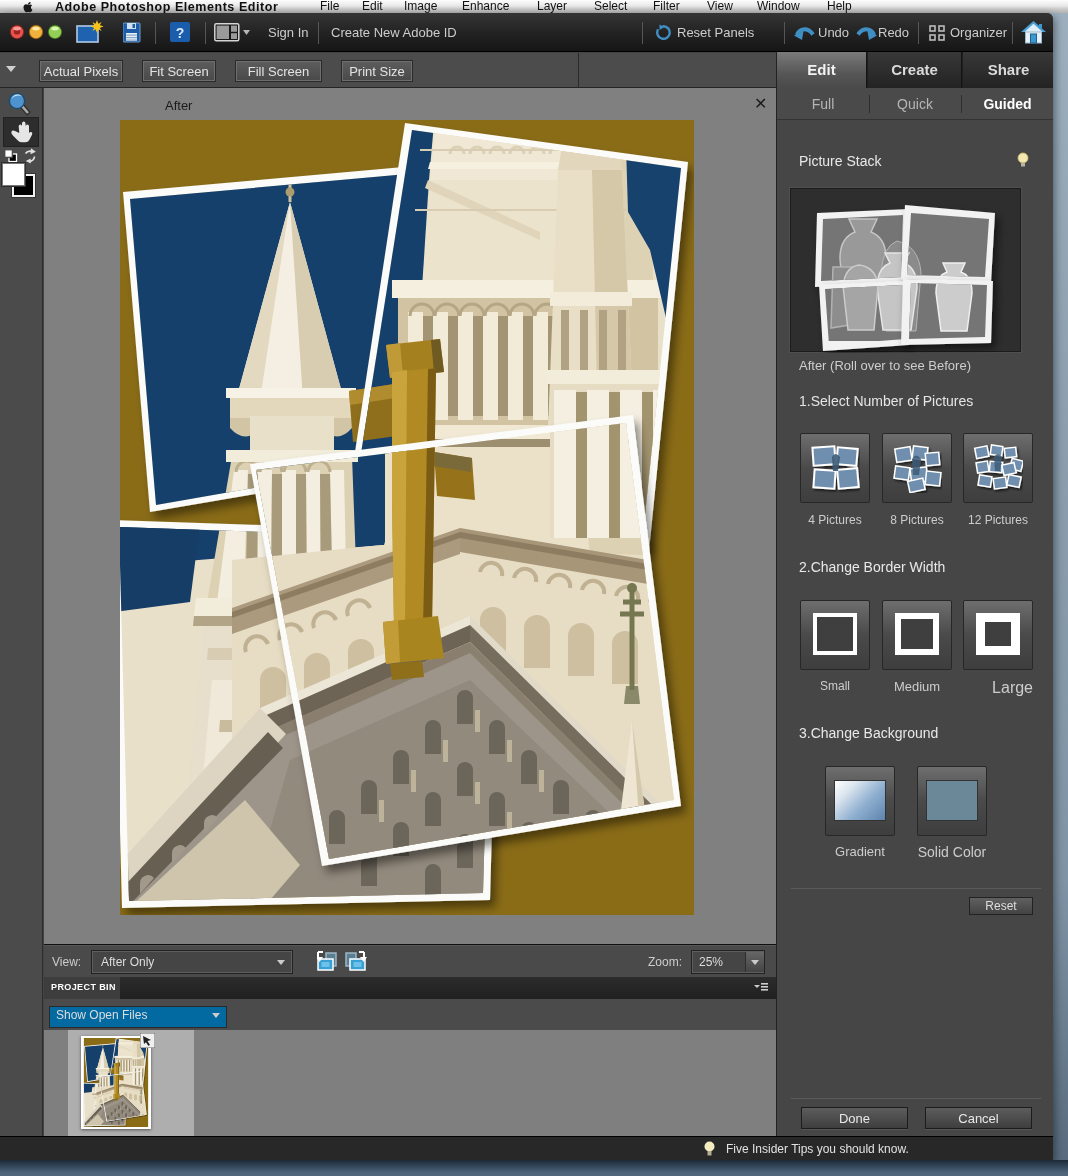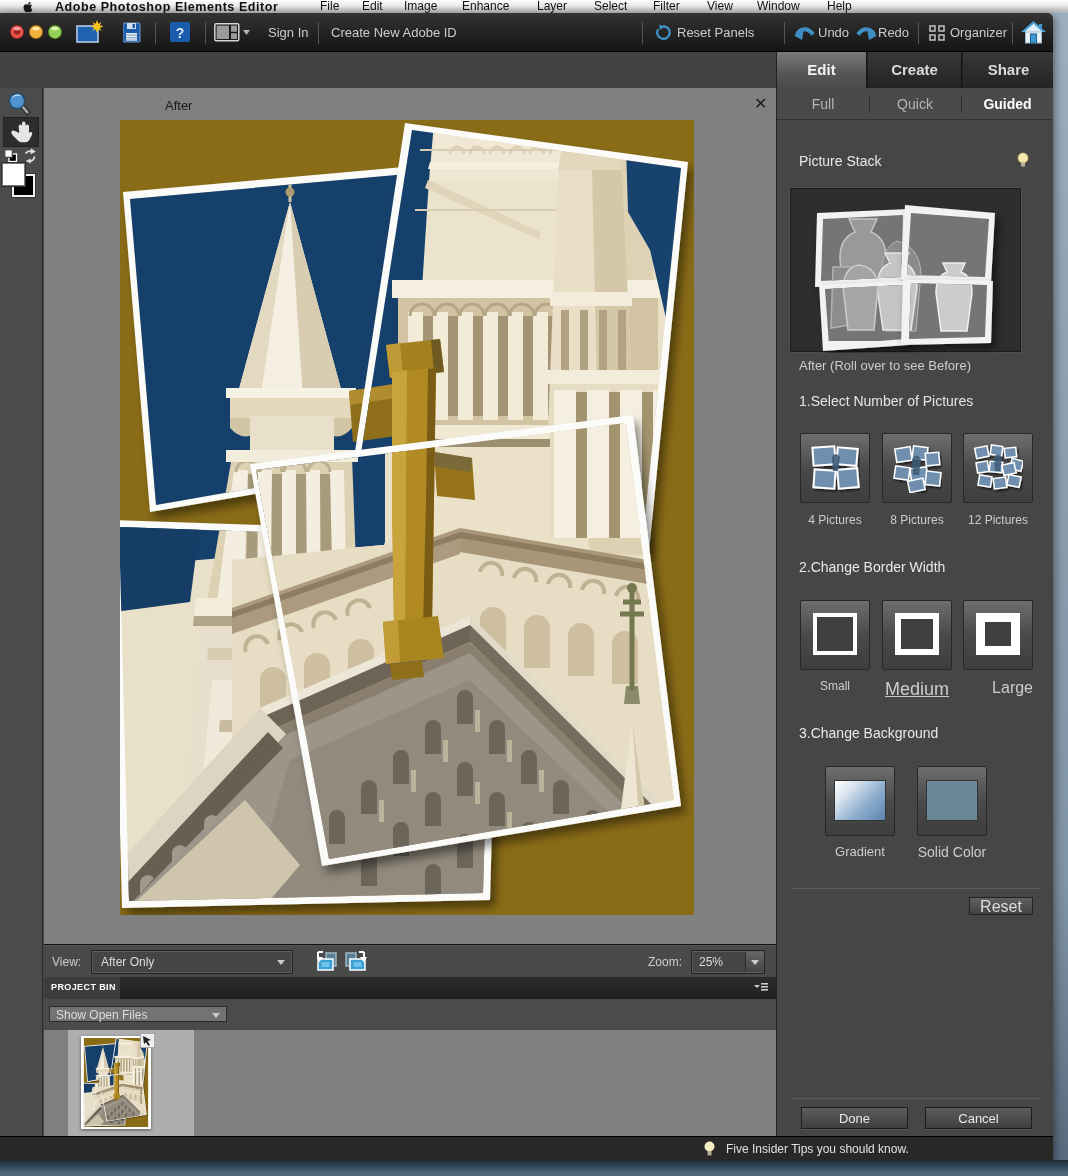--- a/index.html
+++ b/index.html
@@ -111,20 +111,28 @@
     <div class="abs" style="left:1012px;top:9px;width:1px;height:22px;background:#555"></div>
     <svg class="abs" style="left:1021px;top:8px" width="25" height="23" viewBox="0 0 25 23">
       <polygon points="12.5,0 25,11 0,11" fill="#4a9fd4"></polygon>
       <polygon points="12.5,2.8 21.5,11 3.5,11" fill="#dfeef8"></polygon>
       <rect x="4.5" y="11" width="16" height="11" fill="#e8f1f8" stroke="#9db8cc" stroke-width="1"></rect>
       <rect x="9.5" y="13" width="6" height="9" fill="#3e97cf" stroke="#1c5f8e" stroke-width="1"></rect>
       <rect x="18" y="3" width="3" height="4" fill="#3e97cf"></rect>
     </svg>
   </div>
 
+  <div class="abs" style="left:0;top:40px;width:776px;height:35px;background:#4c4c4c;border-bottom:1px solid #252525;">
+    <div class="abs" style="left:6px;top:13px;width:0;height:0;border-left:5px solid transparent;border-right:5px solid transparent;border-top:6px solid #cfcfcf;"></div>
+    <div class="abs optbtn" style="left:40px;top:8px;width:82px;">Actual Pixels</div>
+    <div class="abs optbtn" style="left:143px;top:8px;width:72px;">Fit Screen</div>
+    <div class="abs optbtn" style="left:236px;top:8px;width:85px;">Fill Screen</div>
+    <div class="abs optbtn" style="left:342px;top:8px;width:70px;">Print Size</div>
+    <div class="abs" style="left:578px;top:0;width:1px;height:35px;background:#2a2a2a"></div>
+  </div>
   <style>
     .optbtn { height:20px; background:linear-gradient(180deg,#5c5c5c,#4a4a4a); border:1px solid #6e6e6e; outline:1px solid #2a2a2a;
               color:#e3e3e3; font-size:13px; text-align:center; line-height:19px; }
   </style>
 
   <div class="abs" style="left:0;top:75px;width:43px;height:1048px;background:#4b4b4b;border-right:1px solid #2e2e2e;">
 
     <svg class="abs" style="left:6px;top:3px" width="28" height="26" viewBox="0 0 28 26">
       <line x1="16" y1="15" x2="23" y2="23" stroke="#2e2e2e" stroke-width="5"></line>
       <line x1="15.5" y1="14.5" x2="22" y2="22" stroke="#aaa" stroke-width="2.6"></line>
@@ -495,21 +503,21 @@
     <div class="abs" style="left:7px;top:5px;font-size:9px;font-weight:bold;color:#fff;letter-spacing:.4px;">PROJECT BIN</div>
     <svg class="abs" style="left:710px;top:6px" width="14" height="10" viewBox="0 0 14 10">
       <polygon points="0,2 6,2 3,5" fill="#ccc"></polygon>
       <rect x="7" y="0" width="7" height="1.6" fill="#ccc"></rect>
         <rect x="7" y="3" width="7" height="1.6" fill="#ccc"></rect>
         <rect x="7" y="6" width="7" height="1.6" fill="#ccc"></rect>
     </svg>
   </div>
 
   <div class="abs" style="left:44px;top:986px;width:732px;height:31px;background:#4b4b4b;">
-    <div class="abs" style="left:5px;top:7px;width:178px;height:16px;background:#737373;border:1px solid #2a2a2a;">
+    <div class="abs" style="left:5px;top:7px;width:178px;height:22px;background:#0369a1;border:1px solid #2a2a2a;">
       <div class="abs" style="left:6px;top:1px;font-size:12px;color:#ddd;">Show Open Files</div>
       <div class="abs" style="left:162px;top:6px;width:0;height:0;border-left:4px solid transparent;border-right:4px solid transparent;border-top:5px solid #ccc;"></div>
     </div>
   </div>
 
   <div class="abs" style="left:44px;top:1017px;width:732px;height:106px;background:#7f7f7f;">
     <div class="abs" style="left:24px;top:0px;width:126px;height:106px;background:#aeaeae;"></div>
     <div class="abs" style="left:37px;top:6px;width:70px;height:93px;background:#fff;box-shadow:0 1px 3px rgba(0,0,0,.5);">
       <svg class="abs" style="left:2px;top:2px" width="66" height="89" viewBox="0 0 574 795">
           <use href="#wholephoto"></use>
@@ -715,34 +723,34 @@
 
     <div class="abs" style="left:22px;top:507px;font-size:14px;color:#e8e8e8;">2.Change Border Width</div>
 
     <div class="abs picbtn" style="left:23px;top:548px;"></div>
     <div class="abs picbtn" style="left:105px;top:548px;"></div>
     <div class="abs picbtn" style="left:186px;top:548px;"></div>
     <div class="abs" style="left:36px;top:561px;width:44px;height:42px;border:4px solid #fff;background:#3f3f3f;"></div>
     <div class="abs" style="left:118px;top:561px;width:44px;height:42px;border:6px solid #fff;background:#3f3f3f;"></div>
     <div class="abs" style="left:199px;top:561px;width:44px;height:42px;border:9px solid #fff;background:#3f3f3f;"></div>
     <div class="abs" style="left:23px;top:627px;width:70px;text-align:center;font-size:12px;color:#ccc;">Small</div>
-    <div class="abs" style="left:105px;top:627px;width:70px;text-align:center;font-size:18px;color:#ccc;text-decoration:underline;">Medium</div>
+    <div class="abs" style="left:105px;top:627px;width:70px;text-align:center;font-size:13px;color:#ccc;">Medium</div>
     <div class="abs" style="left:186px;top:627px;width:70px;text-align:right;font-size:16px;color:#ccc;">Large</div>
 
     <div class="abs" style="left:22px;top:673px;font-size:14px;color:#e8e8e8;">3.Change Background</div>
 
     <div class="abs picbtn" style="left:48px;top:714px;"></div>
     <div class="abs picbtn" style="left:140px;top:714px;"></div>
     <div class="abs" style="left:57px;top:728px;width:52px;height:41px;background:linear-gradient(135deg,#ffffff 0%,#dce6ef 25%,#8fafd0 60%,#5d84ad 100%);border:1px solid #333;"></div>
     <div class="abs" style="left:149px;top:728px;width:52px;height:41px;background:#6b8899;border:1px solid #333;"></div>
     <div class="abs" style="left:48px;top:792px;width:70px;text-align:center;font-size:13px;color:#ccc;">Gradient</div>
     <div class="abs" style="left:140px;top:792px;width:70px;text-align:center;font-size:14px;color:#ccc;">Solid Color</div>
 
     <div class="abs" style="left:14px;top:836px;width:250px;height:1px;background:#5a5a5a;"></div>
-    <div class="abs" style="left:192px;top:845px;width:64px;height:18px;background:linear-gradient(180deg,#606060,#434343);border:1px solid #222;text-align:center;line-height:17px;font-size:16px;color:#ddd;">Reset</div>
+    <div class="abs" style="left:192px;top:845px;width:64px;height:18px;background:linear-gradient(180deg,#606060,#434343);border:1px solid #222;text-align:center;line-height:17px;font-size:12px;color:#ddd;">Reset</div>
 
     <div class="abs" style="left:14px;top:1046px;width:250px;height:1px;background:#5a5a5a;"></div>
     <div class="abs" style="left:24px;top:1055px;width:107px;height:22px;background:linear-gradient(180deg,#5c5c5c,#3e3e3e);border:1px solid #1c1c1c;box-shadow:0 1px 0 #555;text-align:center;line-height:21px;font-size:13px;color:#e8e8e8;">Done</div>
     <div class="abs" style="left:148px;top:1055px;width:107px;height:22px;background:linear-gradient(180deg,#5c5c5c,#3e3e3e);border:1px solid #1c1c1c;box-shadow:0 1px 0 #555;text-align:center;line-height:21px;font-size:13px;color:#e8e8e8;">Cancel</div>
   </div>
 
   <div class="abs" style="left:0;top:1123px;width:1053px;height:24px;background:#282828;border-top:1px solid #000;padding-left:36px;">
     <svg class="abs" style="left:704px;top:4px" width="11" height="16" viewBox="0 0 11 16">
       <circle cx="5.5" cy="5.5" r="5" fill="#f5ecc0"></circle>
       <rect x="3.5" y="10" width="4" height="4.5" fill="#b5ad8f"></rect>

